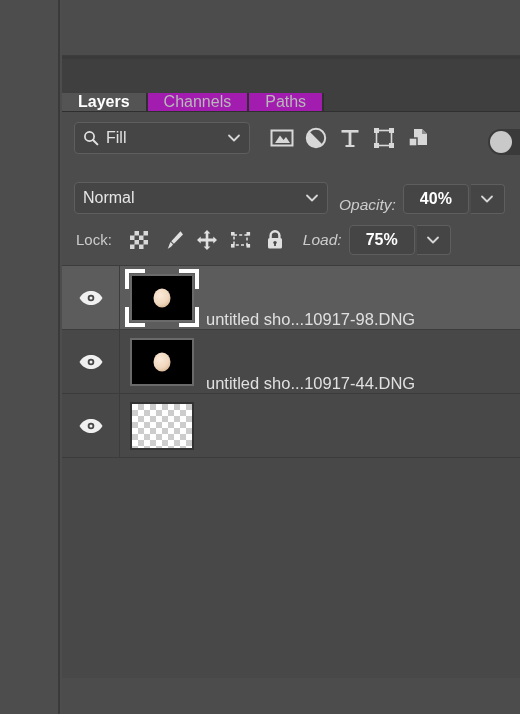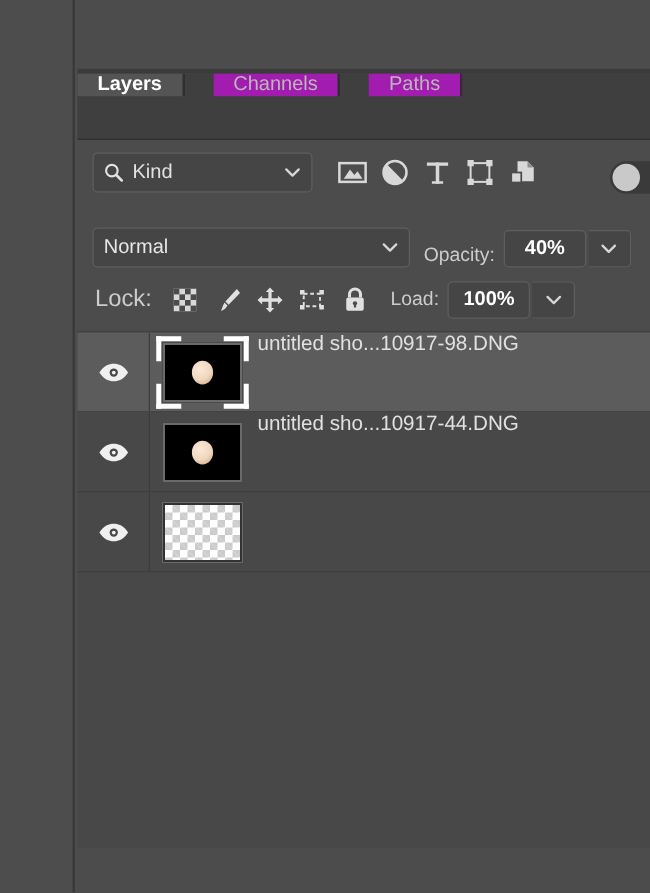--- a/index.html
+++ b/index.html
@@ -55,23 +55,22 @@
     background: #4c4c4c;
     box-sizing: border-box;
   }
 
   
   .tab-bar {
     position: relative;
     height: 52px;
     background: #3f3f3f;
     display: flex;
-    align-items: flex-start;
+    align-items: flex-end;
     border-bottom: 1px solid #2f2f2f;
-    gap: 23px;
   }
   .tab {
     display: flex;
     align-items: center;
     justify-content: center;
     background: #a21caf;
     color: #b8b8b8;
     font-size: 16px;
     border-right: 2px solid #2f2f2f;
     box-sizing: border-box;
@@ -176,20 +175,21 @@
   .blend-label {
     color: #e6e6e6;
     font-size: 16px;
     flex: 1;
   }
   .field-label {
     color: #cccccc;
     font-size: 15.5px;
     margin: 0 7px 0 11px;
     white-space: nowrap;
+    font-style: italic;
   }
   .value-field {
     width: 66px;
     height: 30px;
     background: #454545;
     border: 1px solid #5e5e5e;
     border-radius: 4px;
     display: flex;
     align-items: center;
     justify-content: center;
@@ -221,40 +221,40 @@
     height: 52px;
     display: flex;
     align-items: center;
     padding-left: 14px;
     background: #4c4c4c;
     box-sizing: border-box;
     border-bottom: 1px solid #3c3c3c;
   }
   .lock-text {
     color: #cccccc;
-    font-size: 19px;
+    font-size: 15px;
     margin-right: 10px;
   }
   .lock-btn {
     width: 34px;
     height: 30px;
     display: flex;
     align-items: center;
     justify-content: center;
     cursor: pointer;
   }
 
   
   .layer-list {
     background: #484848;
   }
   .layer-row {
     height: 64px;
     display: flex;
-    align-items: flex-start;
+    align-items: flex-end;
     border-bottom: 1px solid #3c3c3c;
     background: #484848;
     box-sizing: border-box;
     cursor: pointer;
   }
   .layer-row.selected {
     background: #5c5c5c;
   }
   .eye-cell {
     width: 58px;
@@ -361,21 +361,21 @@
     </div>
 
     <div class="filter-row">
       <div class="kind-select">
         <span>
           <svg width="16" height="16" viewBox="0 0 16 16">
             <circle cx="6.5" cy="6.5" r="4.6" fill="none" stroke="#e2e2e2" stroke-width="1.7"></circle>
             <line x1="10" y1="10" x2="14.4" y2="14.4" stroke="#e2e2e2" stroke-width="2" stroke-linecap="round"></line>
           </svg>
         </span>
-        <span class="kind-label">Kind</span>
+        <span class="kind-label">Fill</span>
         <span>
           <svg width="14" height="10" viewBox="0 0 14 10">
             <polyline points="2,2.5 7,7.5 12,2.5" fill="none" stroke="#d6d6d6" stroke-width="1.8" stroke-linecap="round" stroke-linejoin="round"></polyline>
           </svg>
         </span>
       </div>
 
       <div class="filter-icons">
         <div class="icon-btn">
           <span>
@@ -505,21 +505,21 @@
             <path d="M5.6 9 V6.6 a4.4 4.4 0 0 1 8.8 0 V9" fill="none" stroke="#e0e0e0" stroke-width="2.4"></path>
             <rect x="3" y="9" width="14" height="10.5" rx="1.6" fill="#e0e0e0"></rect>
             <circle cx="10" cy="13.6" r="1.7" fill="#4c4c4c"></circle>
             <rect x="9.1" y="13.6" width="1.8" height="3.4" fill="#4c4c4c"></rect>
           </svg>
         </span>
       </div>
 
       <span class="field-label">Load:</span>
       <div class="value-field">
-        <span>100%</span>
+        <span>75%</span>
       </div>
       <div class="stepper">
         <span>
           <svg width="14" height="10" viewBox="0 0 14 10">
             <polyline points="2,2.5 7,7.5 12,2.5" fill="none" stroke="#d6d6d6" stroke-width="1.8" stroke-linecap="round" stroke-linejoin="round"></polyline>
           </svg>
         </span>
       </div>
     </div>
 

